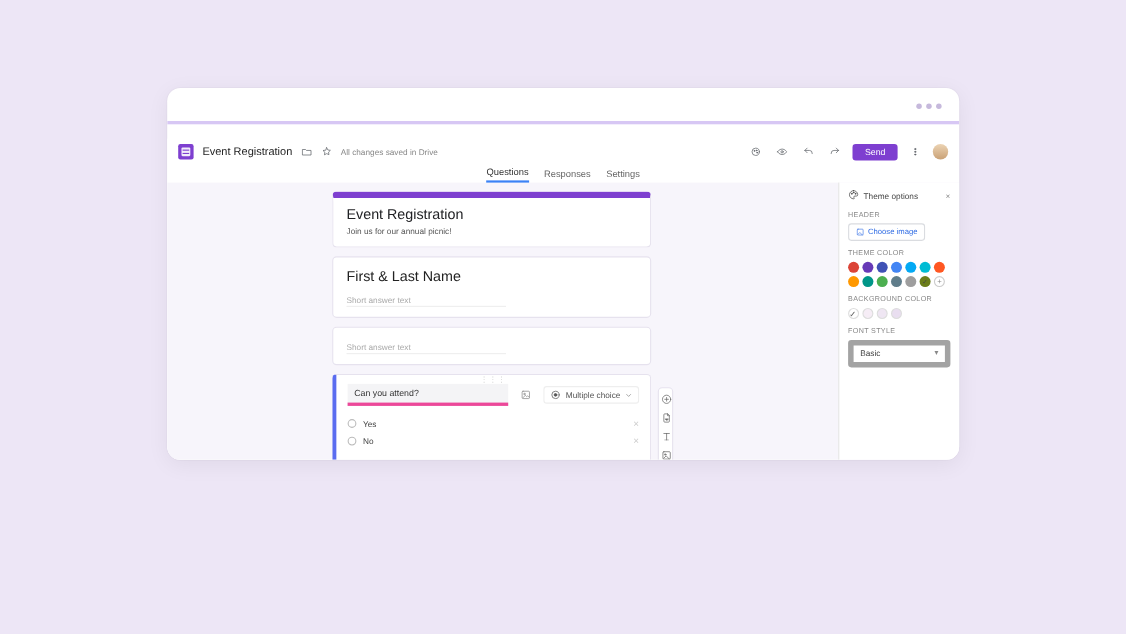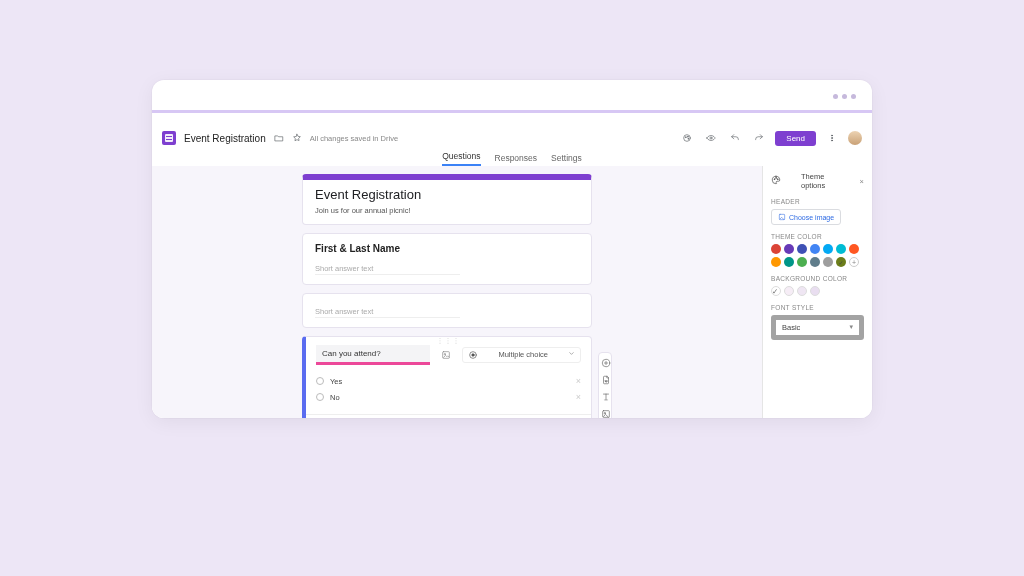--- a/index.html
+++ b/index.html
@@ -75,43 +75,43 @@
     display:flex;
     height: calc(100% - 40px);
     background:#f7f5fb;
   }
   .canvas{flex:1;display:flex;justify-content:center;padding:8px 0;overflow:hidden}
   .stack{width:290px;display:flex;flex-direction:column;gap:8px}
   .card{background:#fff;border:1px solid #e6e2ee;border-radius:4px;padding:9px 12px;position:relative}
   .header-card{border-top:6px solid #7e3fd0;padding-top:7px}
   .form-title{font-size:13px;color:#202124;margin-bottom:4px}
   .form-desc{font-size:7.5px;color:#555}
-  .q-title{font-size:10px;color:#222;margin-bottom:6px;font-weight:700}
+  .q-title{font-size:13px;color:#222;margin-bottom:6px;font-weight:400}
   .ph{font-size:7.5px;color:#aaa;border-bottom:1px solid #eee;display:inline-block;width:55%;padding-bottom:1px}
   
   .selcard{border-left:4px solid #5a6cf0;padding:0}
   .selcard .drag{height:8px;display:flex;justify-content:center;align-items:center;color:#ccc;font-size:7px;letter-spacing:1px}
   .selhead{display:flex;gap:8px;align-items:center;padding:0 10px;margin-bottom:6px}
   .selinput{flex:1;background:#f4f4f6;border-bottom:3px solid #ec4899;padding:4px 6px;font-size:8px;color:#333}
   .iconbox{width:16px;height:16px;display:flex;align-items:center;justify-content:center;color:#888}
-  .typesel{display:flex;gap:20px;font-size:7.5px;color:#555;border:1px solid #eee;border-radius:3px;padding:2px 5px}
+  .typesel{display:flex;align-items:center;gap:4px;font-size:7.5px;color:#555;border:1px solid #eee;border-radius:3px;padding:2px 5px}
   .opts{padding:2px 10px}
   .opt{display:flex;align-items:center;gap:6px;font-size:7.5px;color:#444;padding:3px 0}
   .opt .ring{width:8px;height:8px;border:1.3px solid #bbb;border-radius:50%}
   .opt .x{margin-left:auto;color:#ccc;font-size:9px}
   .addopt{color:#aaa}
   .addother{color:#2d6ae3}
   .selfoot{display:flex;align-items:center;gap:9px;border-top:1px solid #eee;padding:5px 10px;margin-top:7px;font-size:7.5px;color:#666}
   .selfoot .grow{flex:1}
   
   .sidebar{width:14px;display:flex;flex-direction:column;gap:7px;background:#fff;border:1px solid #e6e2ee;border-radius:4px;padding:5px 2px;margin-left:6px;height:fit-content;align-self:flex-start;margin-top:178px}
   .sidebar .sb{width:10px;height:10px;color:#666;display:flex;align-items:center;justify-content:center}
   
   .panel{width:110px;background:#fff;border-left:1px solid #e5e5e5;padding:6px 8px;font-size:7.5px;color:#666}
-  .panel-head{display:flex;align-items:center;gap:20px;color:#444;margin-bottom:6px}
+  .panel-head{display:flex;align-items:center;gap:4px;color:#444;margin-bottom:6px}
   .panel-head .close{margin-left:auto;color:#888}
   .sec-label{font-size:6.5px;color:#888;letter-spacing:.3px;margin:8px 0 4px}
   .choose{border:1px solid #dadce0;border-radius:3px;color:#2d6ae3;font-size:7px;padding:3px 6px;display:inline-flex;gap:3px;align-items:center}
   .swatches{display:flex;flex-wrap:wrap;gap:3px;width:95px}
   .sw{width:10px;height:10px;border-radius:50%}
   .sw.add{background:#fff;border:1px solid #ccc;color:#888;font-size:7px;display:flex;align-items:center;justify-content:center}
   .sw.check{display:flex;align-items:center;justify-content:center;color:#444;font-size:6px}
   .bgrow{display:flex;gap:3px}
   .bg{width:10px;height:10px;border-radius:50%;border:1px solid #ddd}
   .fontsel{border:5px solid #a3a3a3;border-radius:3px;padding:3px 6px;display:flex;align-items:flex-start;font-size:7.5px;color:#444}

